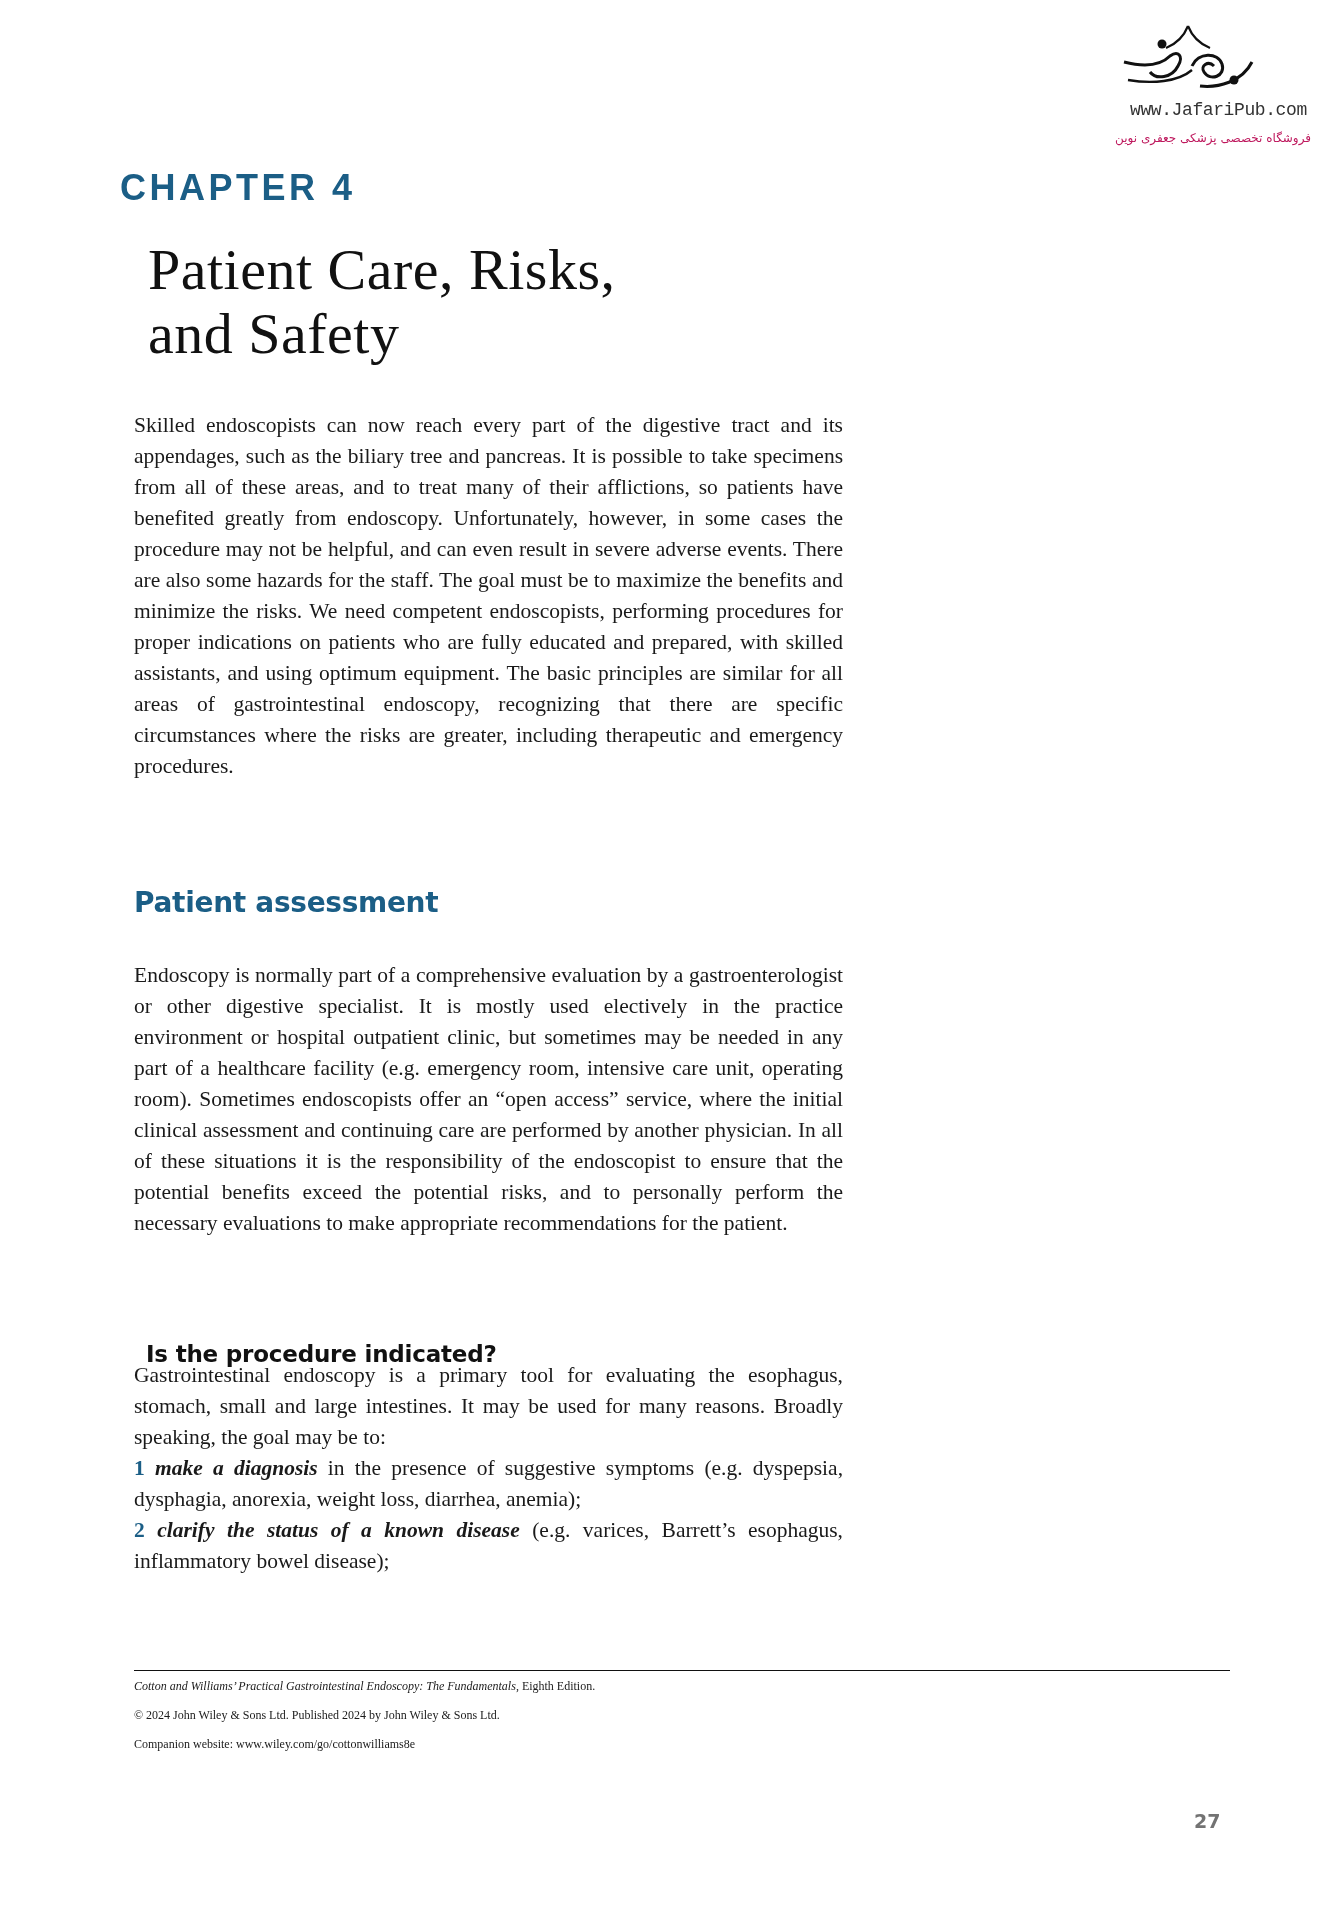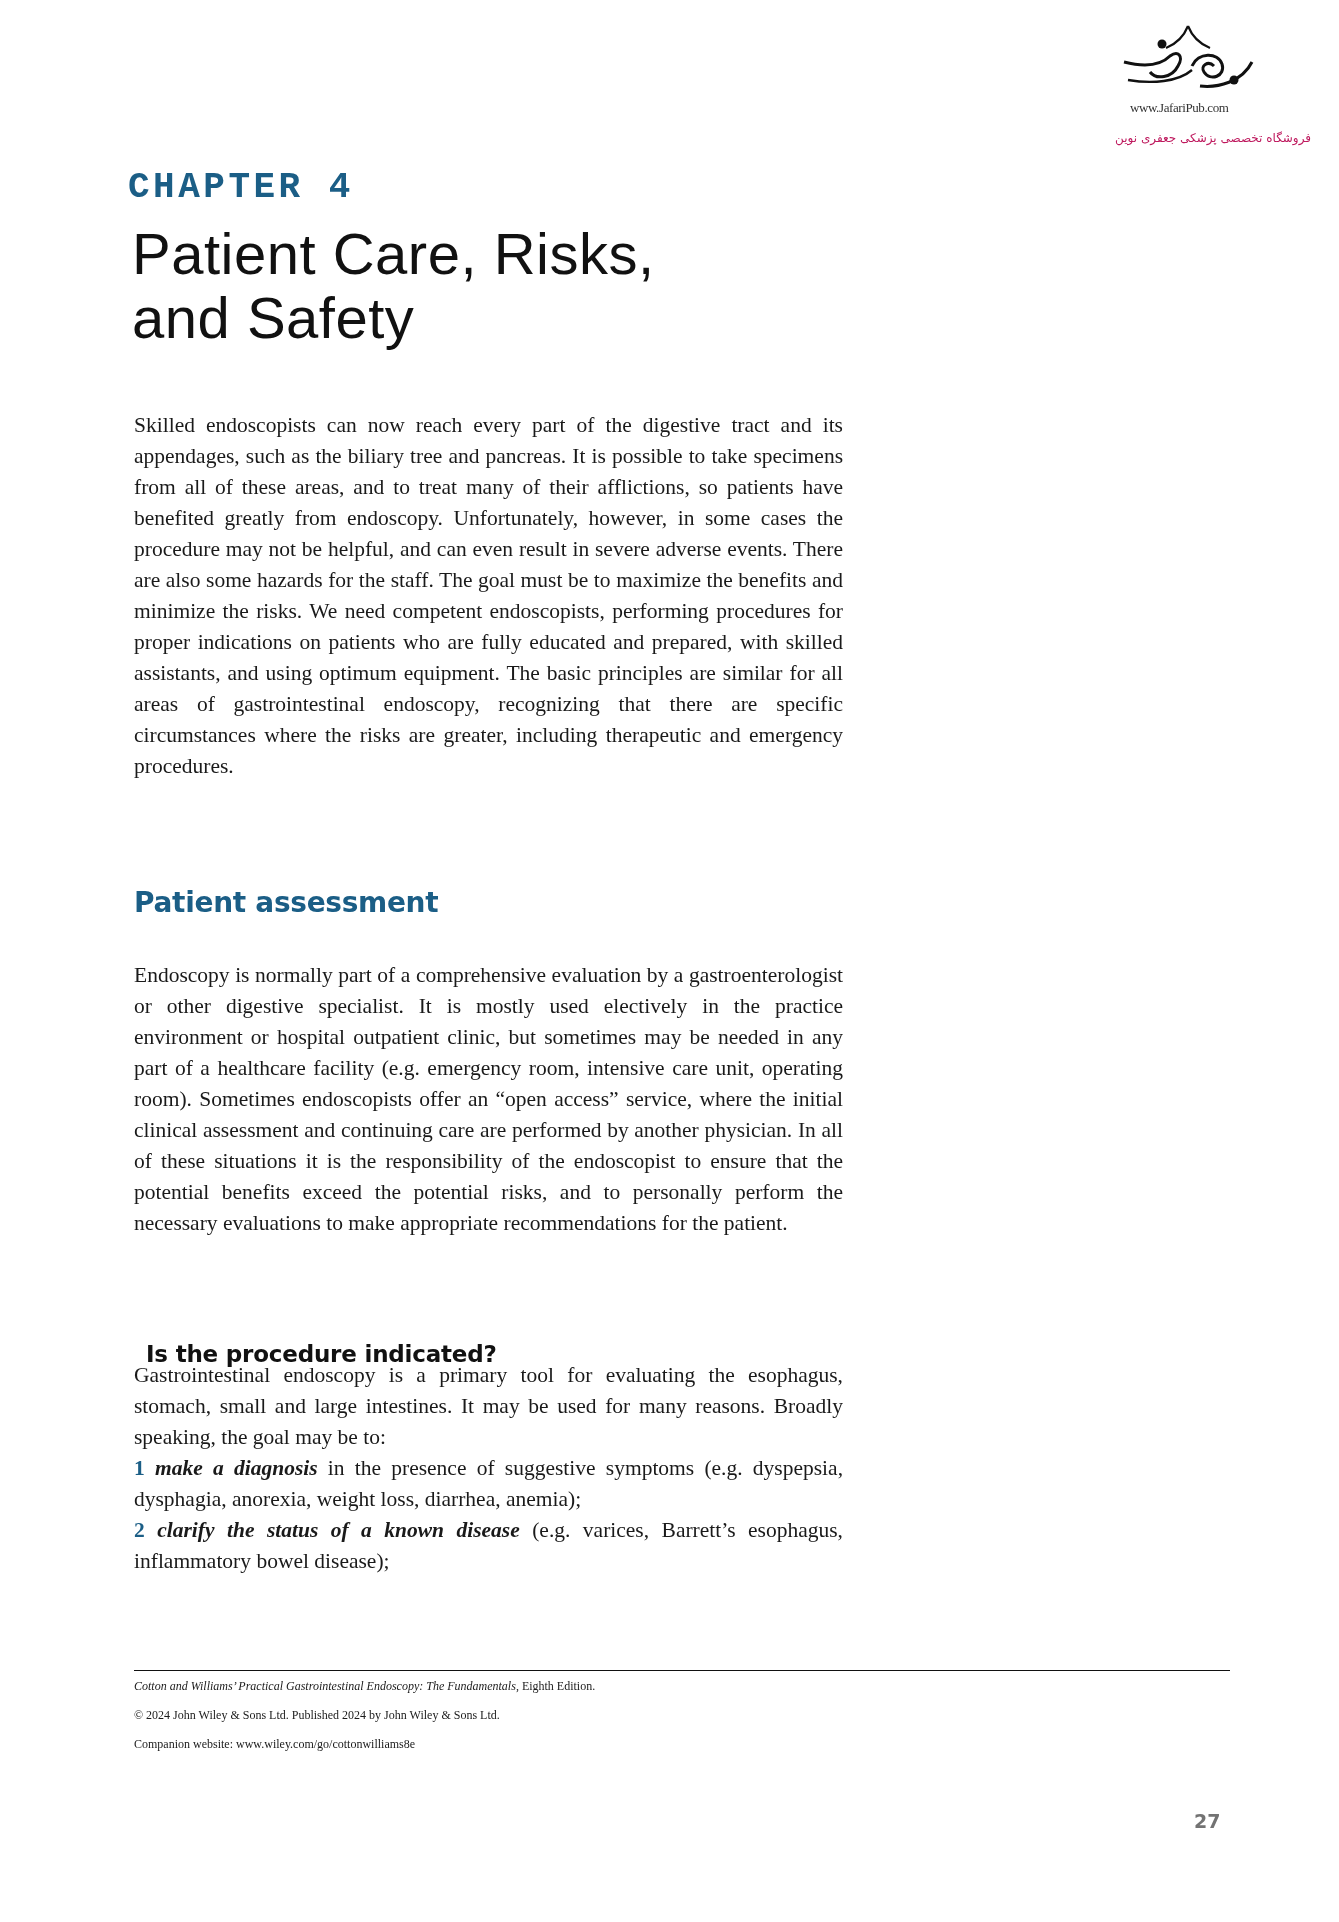--- a/index.html
+++ b/index.html
@@ -2,25 +2,25 @@
 <html><head>
 <meta charset="utf-8">
 <style>
   html, body { margin: 0; padding: 0; background: #ffffff; }
   body { width: 1339px; height: 1922px; position: relative; overflow: hidden; color: #1a1a1a; }
   .abs { position: absolute; }
 
   
   .logo { left: 1100px; top: 18px; width: 225px; height: 140px; }
   .logo svg { position: absolute; left: 18px; top: 4px; }
-  .logo-url { position: absolute; left: 30px; top: 82px; font-family: Liberation Serif, serif; font-size: 13px; color: #333; letter-spacing: -0.4px; }
+  .logo-url { position: absolute; left: 30px; top: 82px; font-family: Liberation Mono, monospace; font-size: 18px; color: #333; letter-spacing: -0.4px; }
   .logo-tagline { position: absolute; right: 14px; top: 113px; font-family: "DejaVu Sans", sans-serif; font-size: 12px; color: #be185d; direction: rtl; white-space: nowrap; }
 
-  .chapter-label { left: 128px; top: 168px; font-family: Liberation Mono, monospace; font-weight: bold; font-size: 36px; letter-spacing: 3.5px; color: #1b5e86; line-height: 40px; }
-  .chapter-title { left: 132px; top: 222px; font-family: Liberation Sans, sans-serif; font-size: 58px; line-height: 64px; color: #111; font-weight: normal; margin: 0; letter-spacing: 0.5px; }
+  .chapter-label { left: 120px; top: 168px; font-family: Liberation Sans, sans-serif; font-weight: bold; font-size: 36px; letter-spacing: 3.5px; color: #1b5e86; line-height: 40px; }
+  .chapter-title { left: 132px; top: 222px; font-family: Liberation Serif, serif; font-size: 58px; line-height: 64px; color: #111; font-weight: normal; margin: 16px; letter-spacing: 0.5px; }
   .chapter-title span { display: block; }
 
   .text-col { left: 134px; width: 709px; font-family: "Liberation Serif", serif; font-size: 21.5px; line-height: 31px; color: #1a1a1a; text-align: justify; }
   .text-col p { margin: 0; }
 
   .intro { top: 410px; }
   .h-section { left: 134px; top: 885px; font-family: "DejaVu Sans", sans-serif; font-weight: bold; font-size: 28px; color: #1b5e86; letter-spacing: -0.3px; line-height: 36px; }
   .assessment { top: 960px; }
   .h-sub { left: 134px; top: 1327px; font-family: "DejaVu Sans", sans-serif; font-weight: bold; font-size: 23px; color: #111; letter-spacing: -0.2px; line-height: 30px; }
   .indicated { top: 1360px; }

